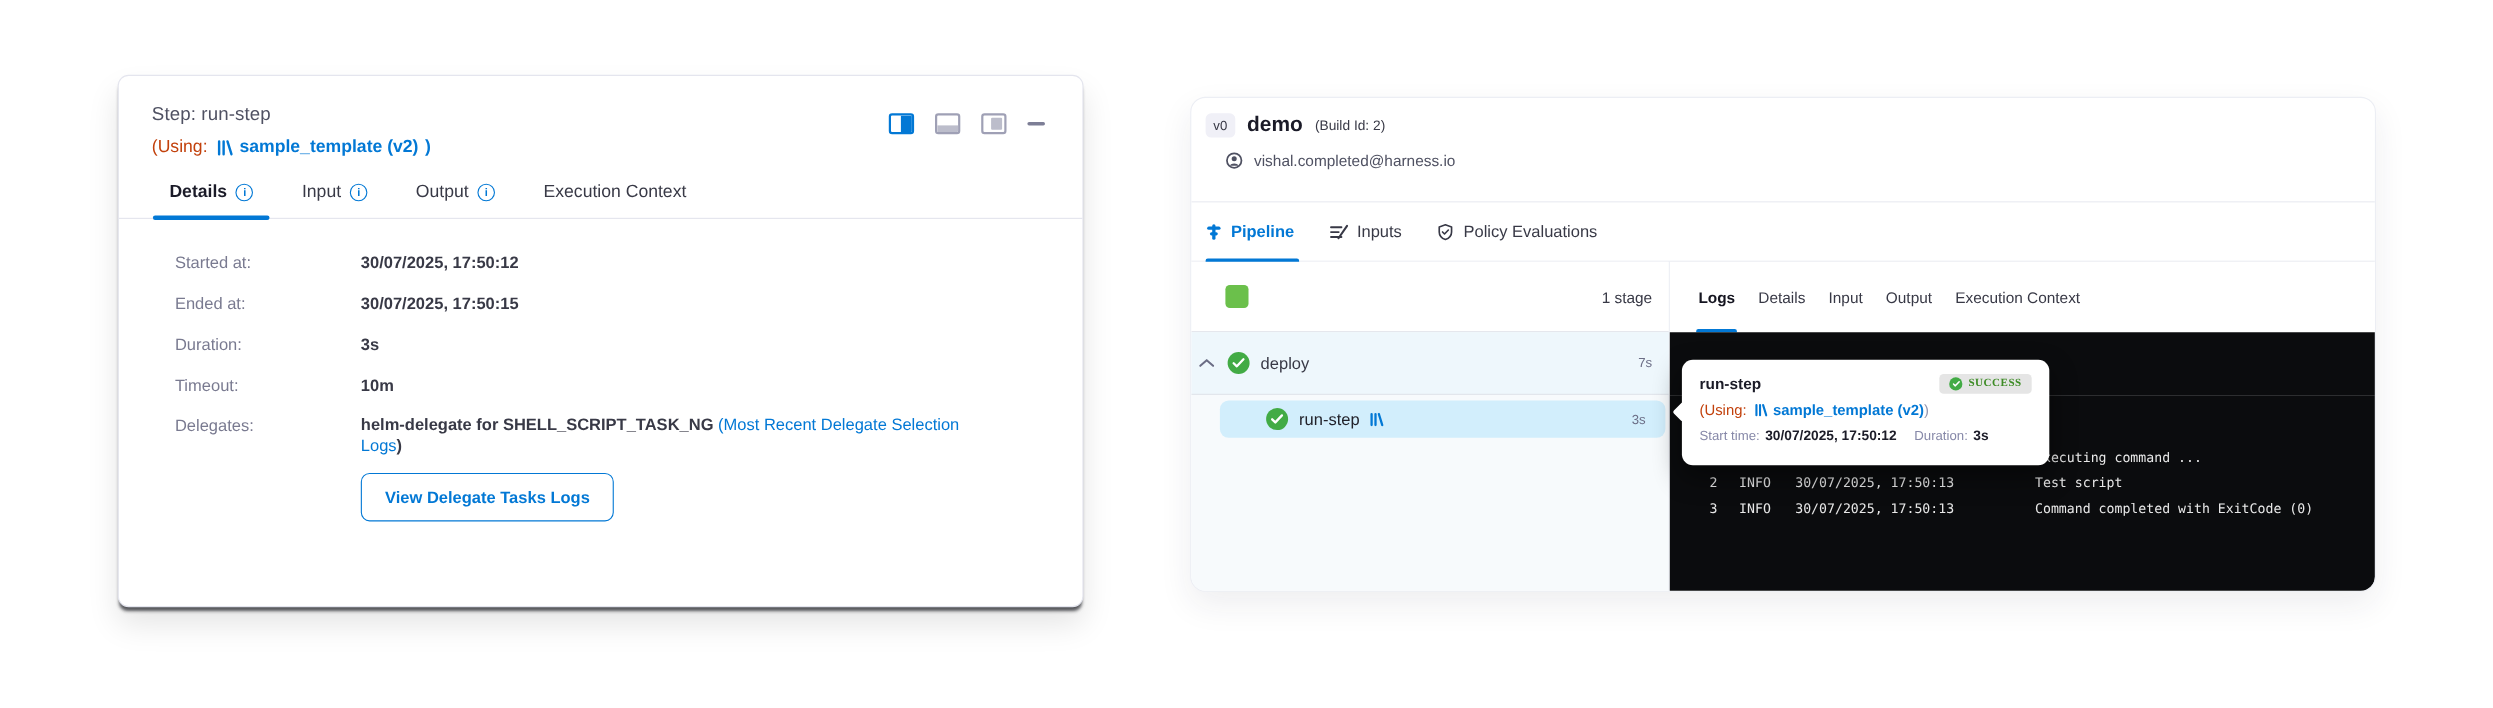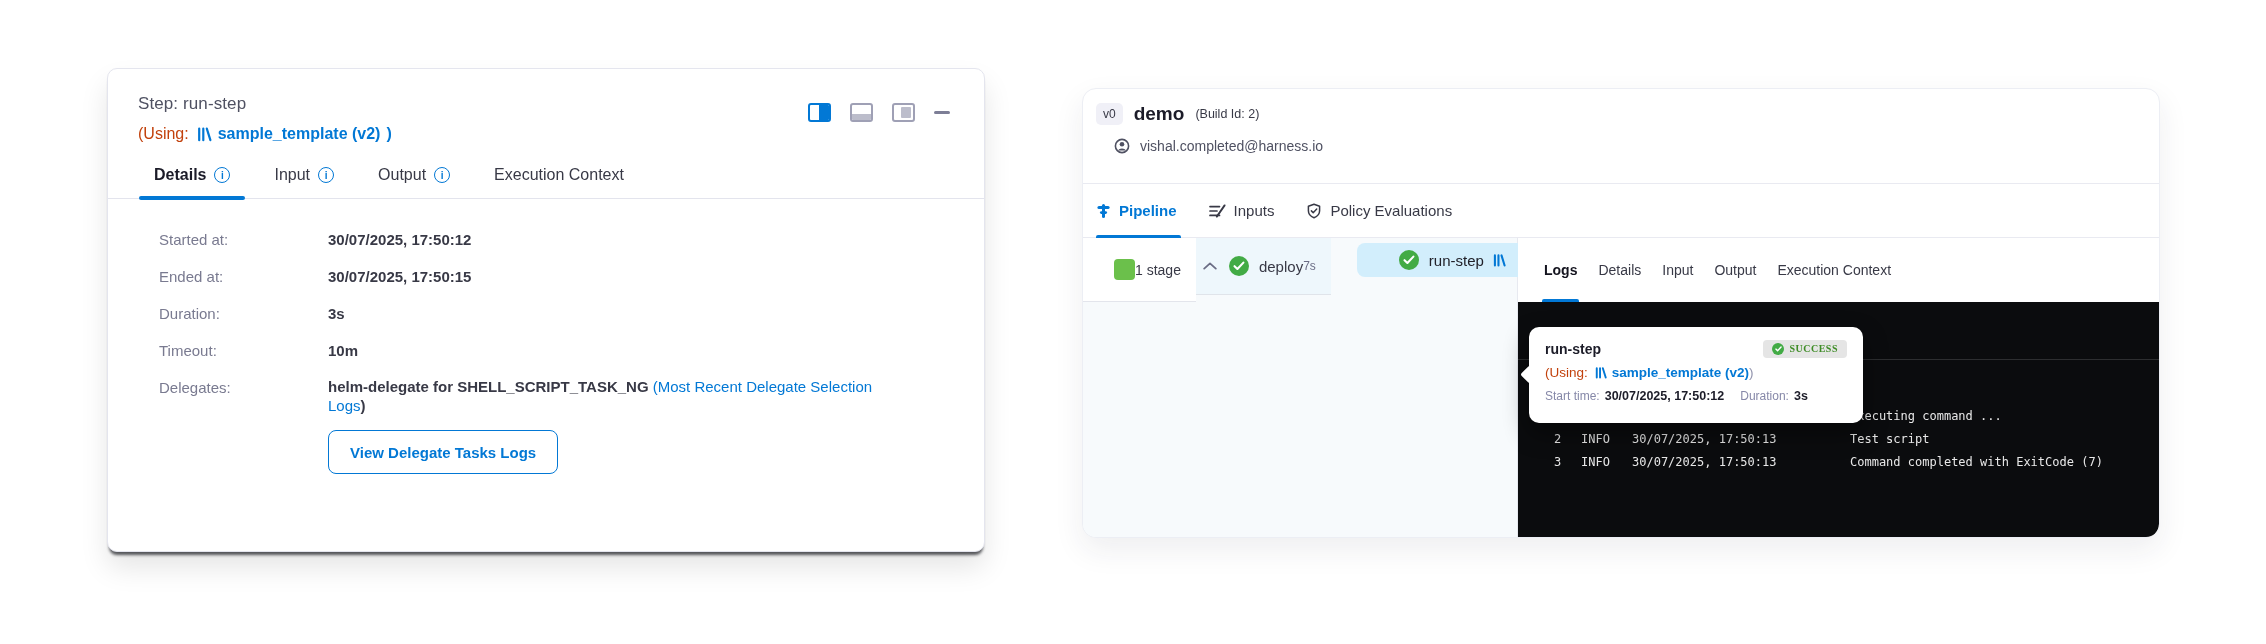--- a/index.html
+++ b/index.html
@@ -63,21 +63,21 @@
   .email-row { display:flex; align-items:center; gap:10px; margin:13px 0 0 18px; font-size:14px; color:#4f5162; }
 
   .exec-tabs { height:54px; display:flex; align-items:stretch; gap:32px; padding-left:13px; border-bottom:1px solid #e9eaf1; }
   .exec-tab { position:relative; display:flex; align-items:center; gap:8px; font-size:15px; font-weight:500; color:#383946; cursor:pointer; }
   .exec-tab.active { color:#0278d5; font-weight:700; }
   .etab-underline { position:absolute; left:0; right:-4px; bottom:-1px; height:3px; background:#0278d5; border-radius:2px 2px 0 0; }
 
   .exec-body { display:flex; height:300px; }
 
   
-  .tree-col { width:435px; flex:none; background:#f7fafc; border-right:1px solid #e7e9f0; display:flex; flex-direction:row; }
+  .tree-col { width:435px; flex:none; background:#f7fafc; border-right:1px solid #e7e9f0; display:flex; flex-direction:column; }
   .tree-head { height:64px; flex:none; background:#fff; border-bottom:1px solid #e3e5ec;
     display:flex; align-items:center; justify-content:space-between; padding:0 15px 0 31px; }
   .stage-square { width:21px; height:21px; border-radius:4px; background:#6bc04b; }
   .stage-count { font-size:14px; color:#383946; }
   .stage-row { height:57px; flex:none; background:#eef7fc; border-bottom:1px solid #e0e4ea;
     display:flex; align-items:center; padding:0 15px 0 7px; cursor:pointer; }
   .chev { margin-right:12px; cursor:pointer; }
   .check-circle { width:20px; height:20px; border-radius:50%; background:#42ab45; flex:none;
     display:flex; align-items:center; justify-content:center; }
   .stage-name { font-size:15px; color:#383946; margin-left:10px; }
@@ -305,21 +305,21 @@
           <div class="log-line">
             <span class="ln-num">2</span>
             <span class="ln-level">INFO</span>
             <span class="ln-time">30/07/2025, 17:50:13</span>
             <span class="ln-msg">Test script</span>
           </div>
           <div class="log-line">
             <span class="ln-num">3</span>
             <span class="ln-level">INFO</span>
             <span class="ln-time">30/07/2025, 17:50:13</span>
-            <span class="ln-msg">Command completed with ExitCode (7)</span>
+            <span class="ln-msg">Command completed with ExitCode (0)</span>
           </div>
         </div>
 
         <div class="tooltip">
           <span class="tooltip-arrow"></span>
           <div class="tt-row1">
             <span class="tt-title">run-step</span>
             <span class="success-badge">
               <span class="sb-check">
                 <svg width="7" height="6" viewBox="0 0 12 10">

